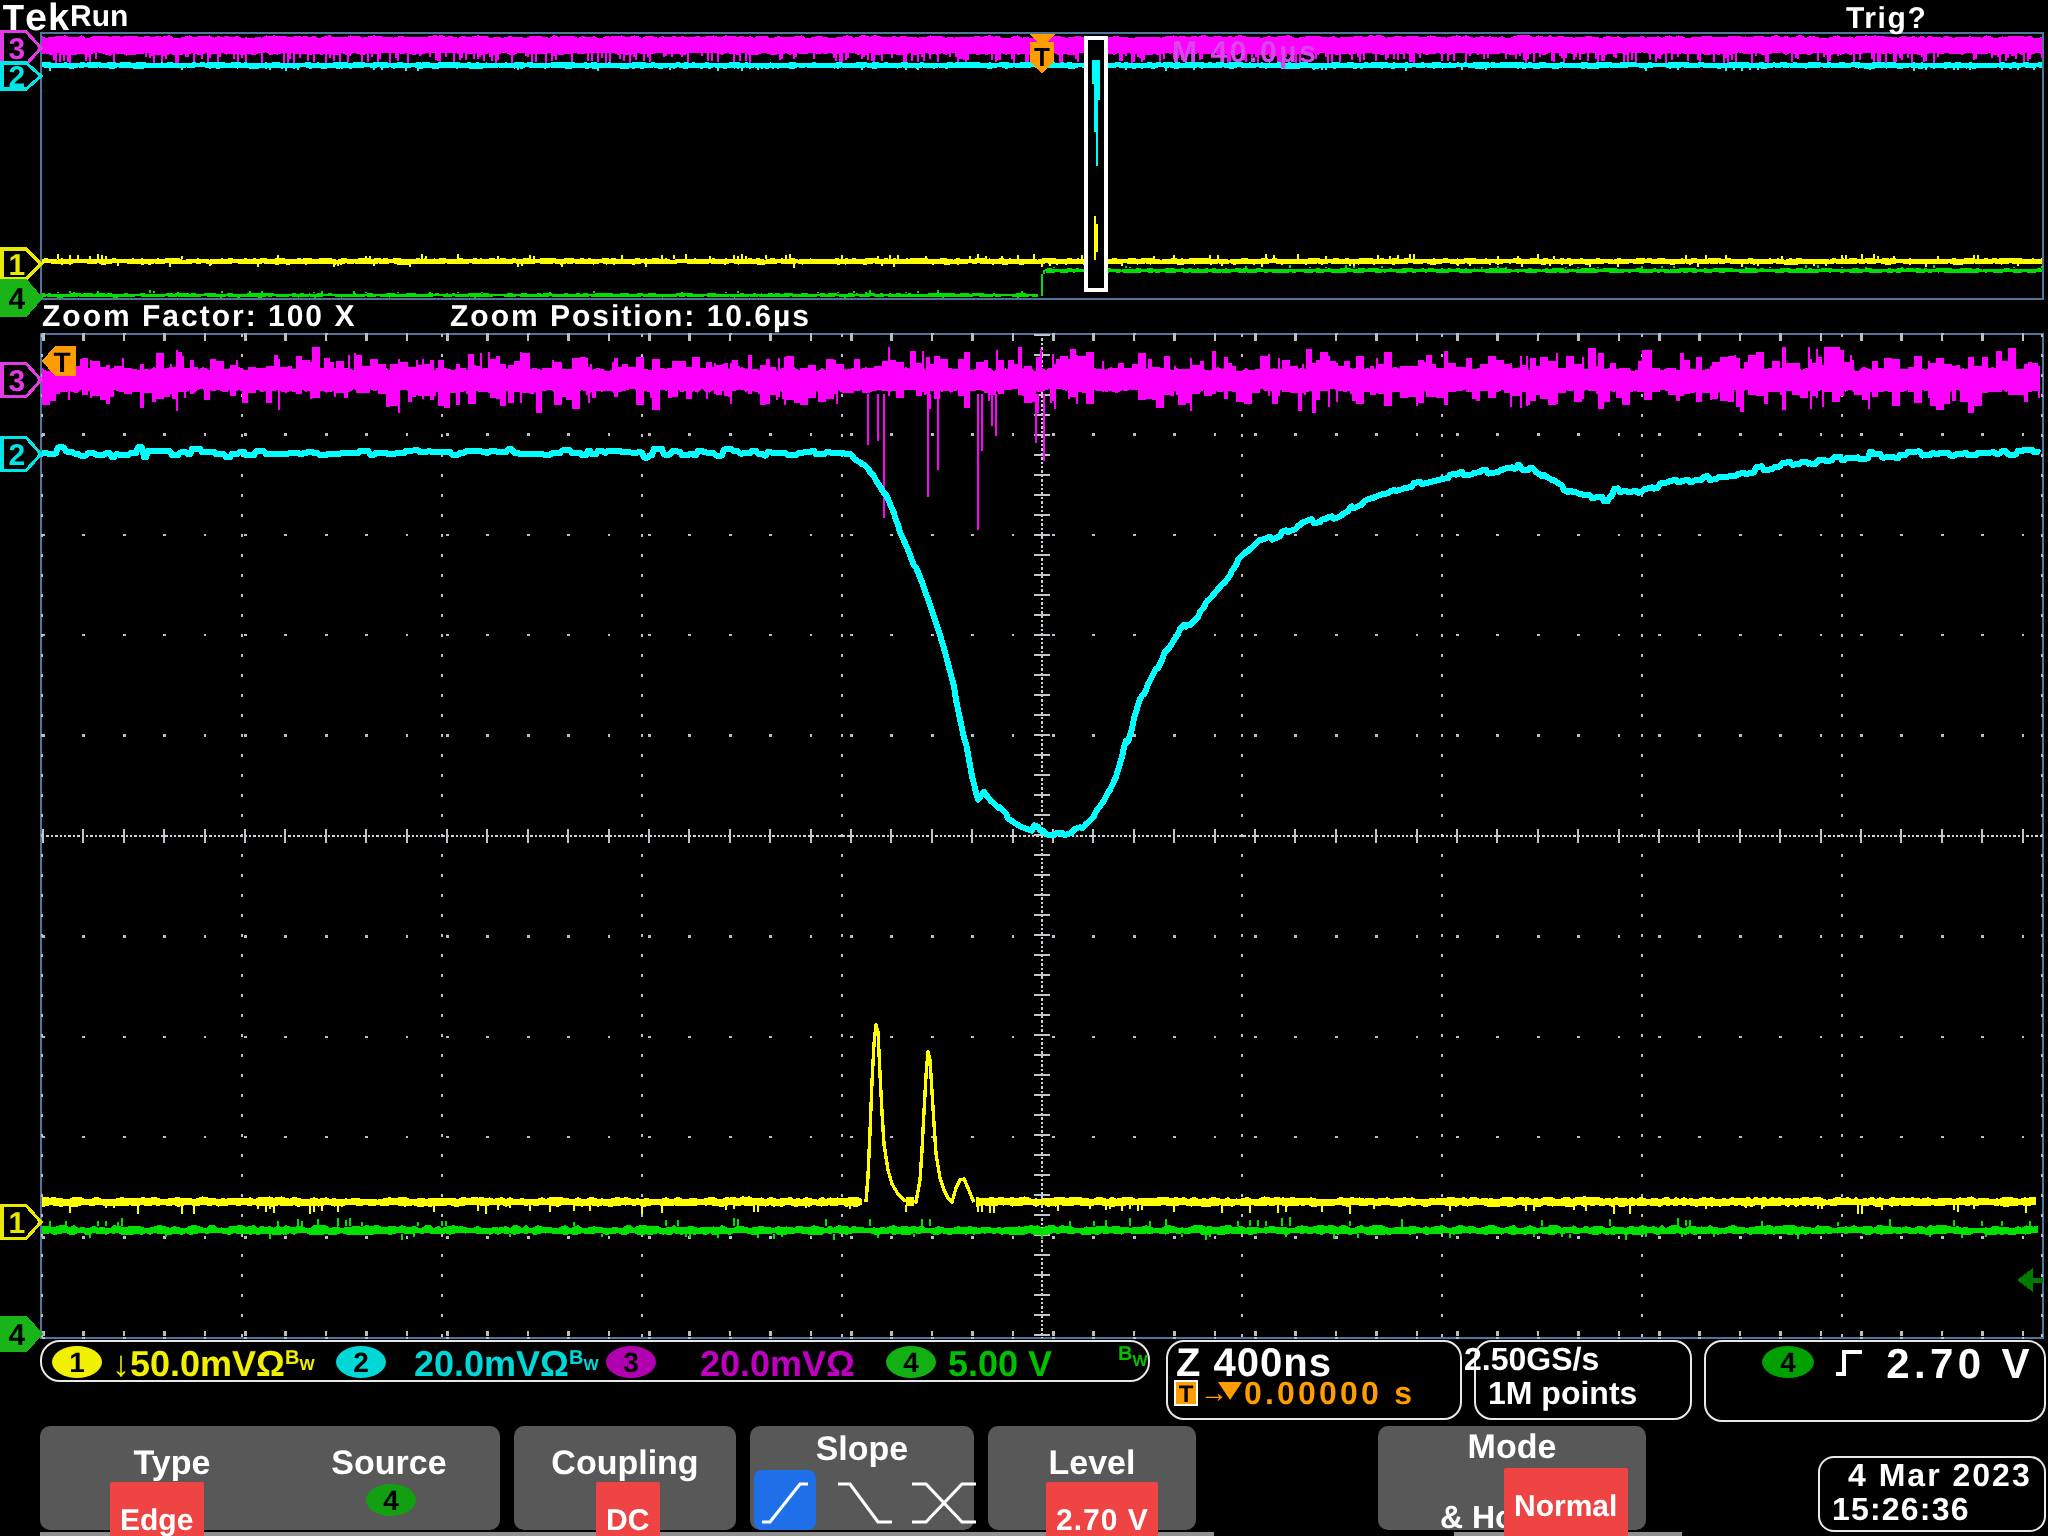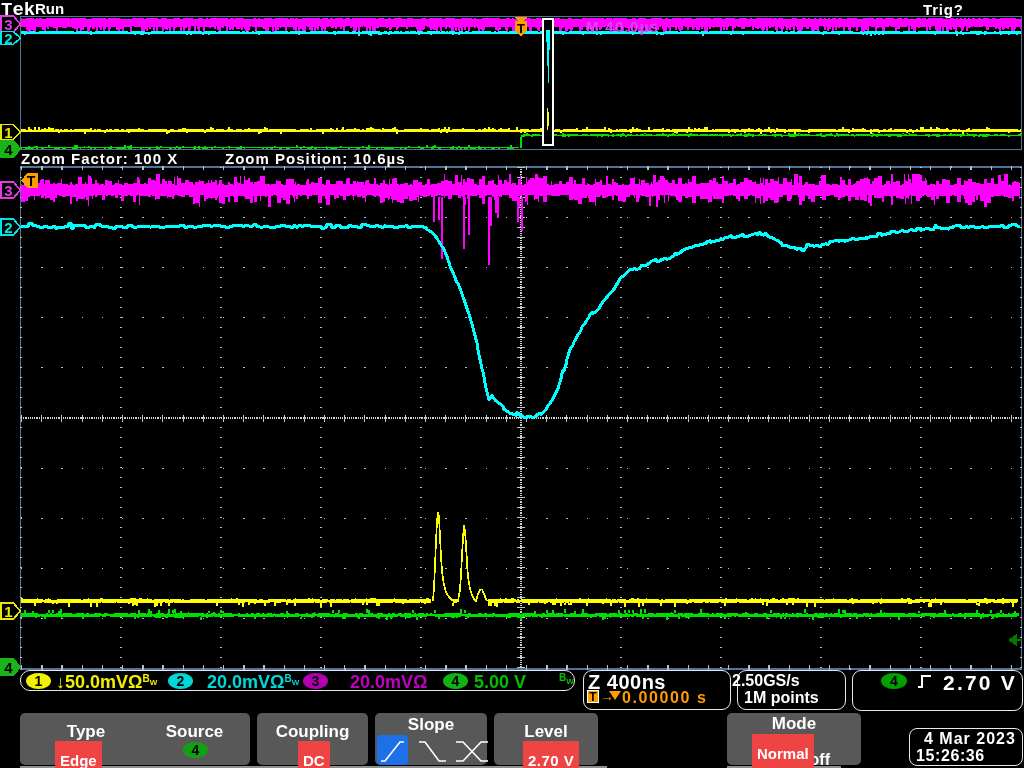--- a/index.html
+++ b/index.html
@@ -143,20 +143,20 @@
 <div class="t" style="left:377px;top:735px;width:31px;height:30px;background:#1e6fe8;border-radius:4px"></div>
 <svg class="t" style="left:375px;top:733px" width="120" height="33" viewBox="0 0 120 33">
 <path d="M6 28 h4 l15,-19 h4" stroke="#fff" stroke-width="1.6" fill="none"></path>
 <path d="M44 9 h6 l14,19 h7" stroke="#fff" stroke-width="1.6" fill="none"></path>
 <path d="M81 9 h7 l18,19 h7 M81 28 h7 l18,-19 h7" stroke="#fff" stroke-width="1.6" fill="none"></path>
 </svg>
 <div class="btn" style="left:494px;width:104px">
     <div class="btit" style="top:9px">Level</div>
   </div>
 <div class="bval" style="left:523px;top:741px;letter-spacing:0.5px">2.70 V</div>
-<div class="btn" style="left:727px;width:134px">
+<div class="btn" style="left:689px;width:134px">
     <div class="btit" style="top:1px">Mode</div>
 <div style="position:absolute;top:38px;width:100%;text-align:center;color:#fff;font-weight:bold;font-size:16px">&amp; Holdoff</div>
   </div>
 <div class="bval" style="left:752px;top:734px">Normal</div>
 <div class="box" style="left:909px;top:728px;width:112px;height:36px;border-radius:8px;background:#000"></div>
 <div class="t b" style="left:924px;top:730px;color:#fff;font-size:16px;letter-spacing:1px">4 Mar 2023</div>
 <div class="t b" style="left:916px;top:747px;color:#fff;font-size:16px;letter-spacing:0.6px">15:26:36</div>
 
 </body></html>

